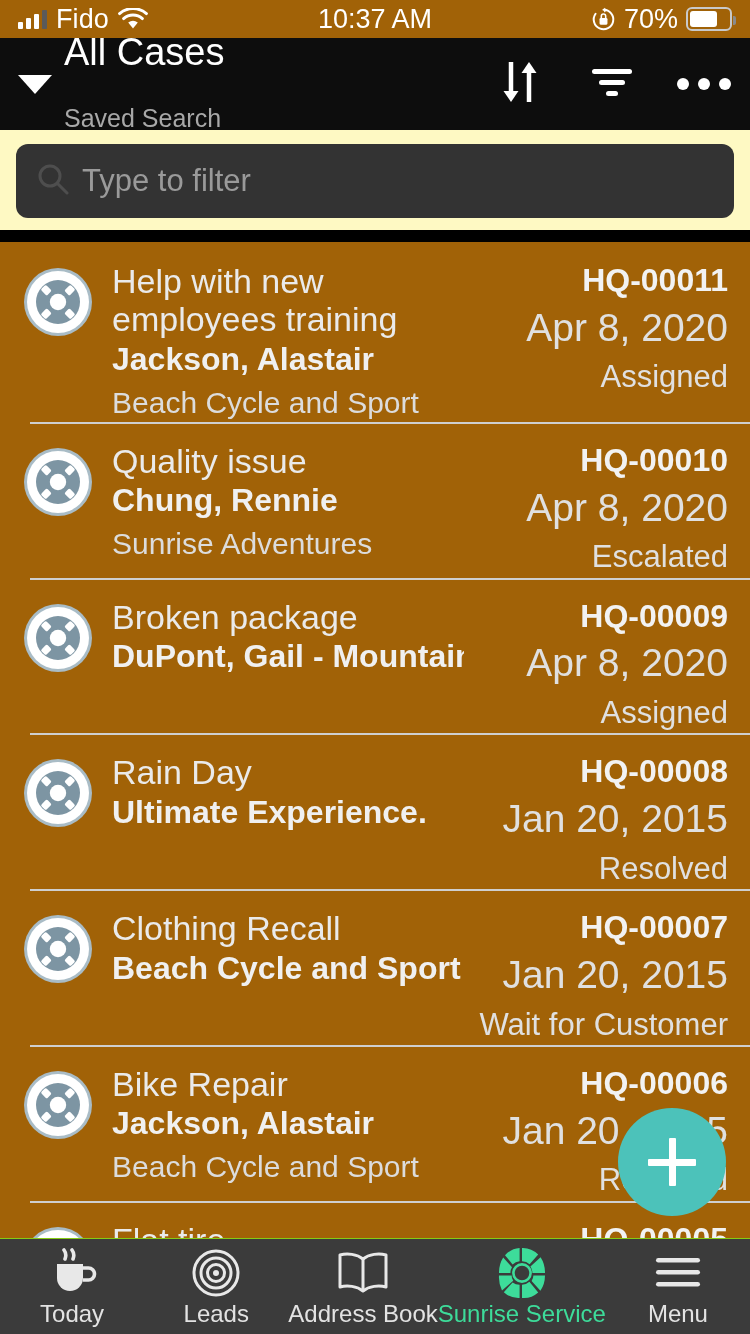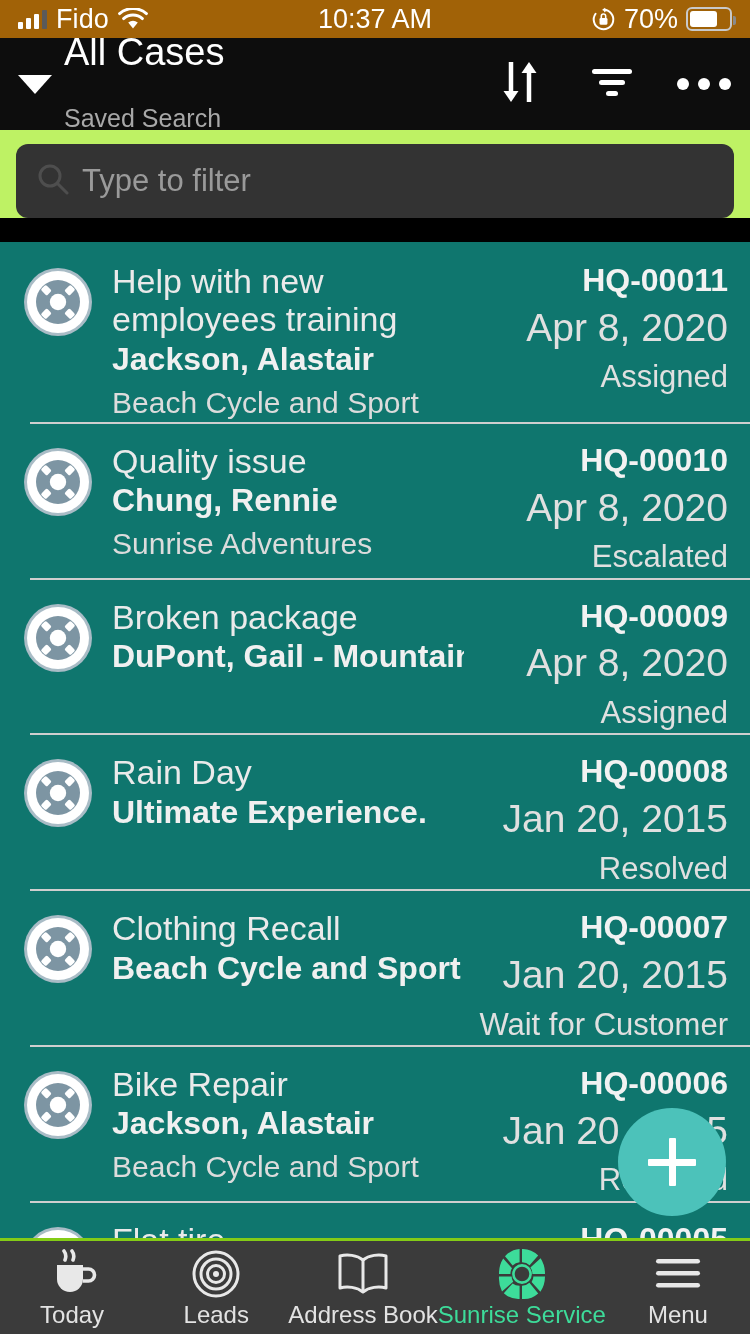--- a/index.html
+++ b/index.html
@@ -55,36 +55,36 @@
   }
   .titlewrap{ display:flex; flex-direction:column; justify-content:center;gap:28px; }
   .title{ font-size:38px; color:#fff; line-height:1.05; font-weight:400; }
   .subtitle{ font-size:25px; color:#a8a8a8; line-height:1.25; margin-top:2px; }
   .nav-actions{ margin-left:auto; display:flex; align-items:center; gap:44px; }
   .navbtn{ width:48px; height:48px; display:flex; align-items:center; justify-content:center; }
   .dots{ display:flex; gap:9px; }
   .dots b{ width:12px;height:12px;border-radius:50%;background:#fff;display:block; }
 
   
-  .filterwrap{ background:#bef264; padding:14px 16px 0; }
+  .filterwrap{ background:#fef9c3; padding:14px 16px 12px; }
   .filterbox{
     height:74px; background:#333333; border-radius:12px;
     display:flex; align-items:center; padding:0 20px; gap:12px;
   }
   .mag{ opacity:.13; flex:none; }
   .filterbox input{
     flex:1; background:transparent; border:0; outline:0;
     font-family:"Liberation Sans", sans-serif;
     font-size:31px; color:#e6e6e6;
   }
   .filterbox input::placeholder{ color:#9a9a9a; }
 
   
   .list{
-    background:#0f766e; position:absolute; top:242px; bottom:96px;
+    background:#a16207; position:absolute; top:242px; bottom:96px;
     left:0; right:0; overflow:hidden;
   }
   .row{ display:flex; padding:20px 22px 0 22px; position:relative; }
   .row .sep{
     position:absolute; left:30px; right:0; top:0; height:2px; background:#cfcfcf;
   }
   .row:first-child .sep{ display:none; }
   .avatar{ width:72px; height:72px; flex:none; margin-right:18px; margin-top:4px; }
   .rowmain{ flex:1; min-width:0; padding-right:14px; }
   .r-title{
@@ -112,21 +112,21 @@
     background:#4cc2ba; display:flex; align-items:center; justify-content:center;
     z-index:20; border:0; cursor:pointer;
   }
   .fab .plus-h{ position:absolute; width:48px; height:7px; background:#fff; border-radius:1px; }
   .fab .plus-v{ position:absolute; width:7px; height:48px; background:#fff; border-radius:1px; }
 
   
   .tabbar{
     position:absolute; left:0; right:0; bottom:0; height:96px;
     background:#3b3b3b; display:flex; align-items:center; z-index:30;
-    border-top:3px solid #84cc16;
+    border-top:1px solid #84cc16;
   }
   .tab{ flex:1; display:flex; flex-direction:column; align-items:center;
         justify-content:center; gap:4px; height:100%; }
   .tab .ticon{ height:50px; display:flex; align-items:center; justify-content:center; }
   .tab .tlabel{ font-size:24px; color:#e3e3e3; line-height:1; white-space:nowrap; }
   .tab.active .tlabel{ color:#3ddc9a; }
 </style>
 </head>
 <body>
 

